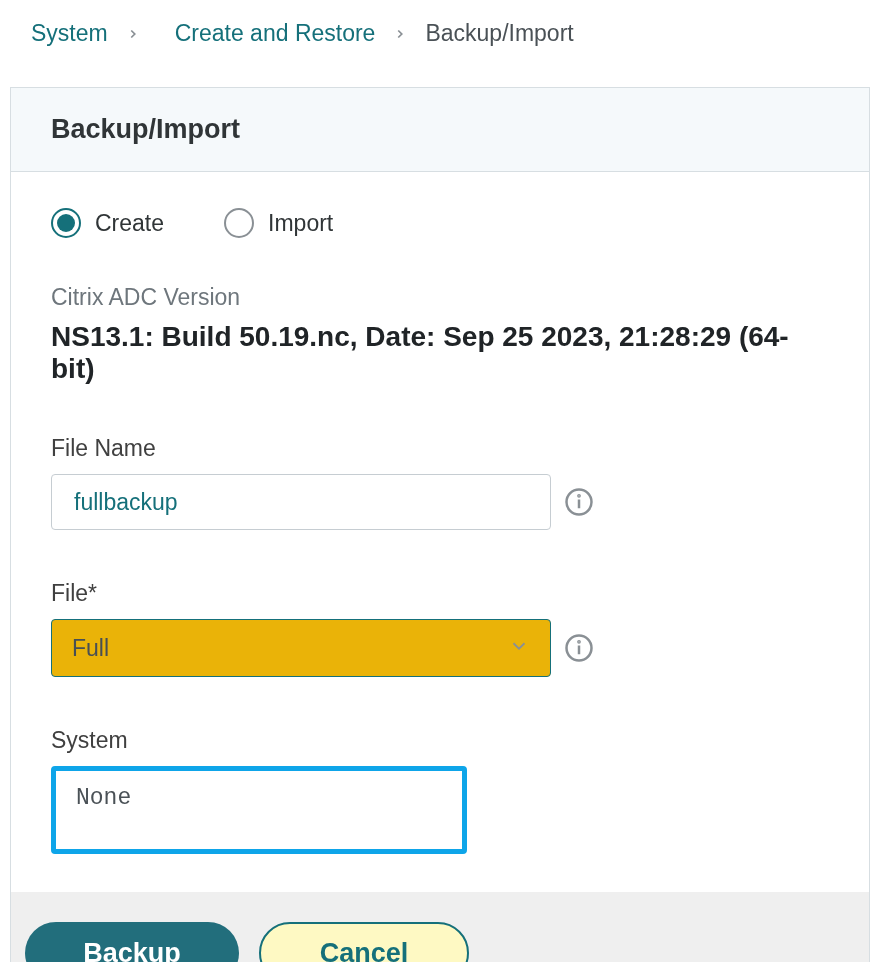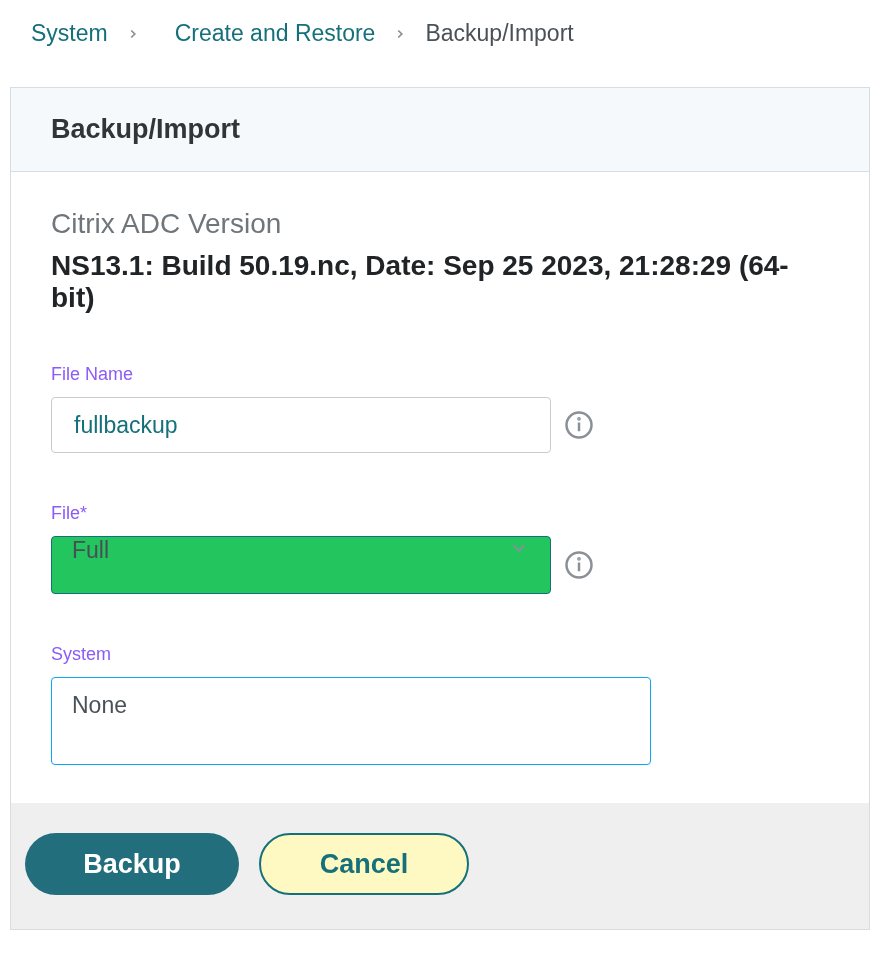--- a/index.html
+++ b/index.html
@@ -80,35 +80,35 @@
   width: 18px;
   height: 18px;
   border-radius: 50%;
   background: #15707a;
 }
 .radio-label {
   font-size: 23px;
   color: #303537;
 }
 .version-label {
-  font-size: 28px;
+  font-size: 23px;
   color: #6e767c;
   margin-bottom: 10px;
 }
 .version-value {
   font-size: 28px;
   font-weight: 600;
   color: #202427;
 }
 .form-group {
   margin-top: 50px;
 }
 .form-label {
-  font-size: 18px;
-  color: #8b5cf6;
+  font-size: 23px;
+  color: #404040;
   margin-bottom: 12px;
   display: block;
 }
 .input-row {
   display: flex;
   align-items: center;
   gap: 12px;
 }
 .text-input {
   width: 500px;
@@ -121,43 +121,44 @@
   background: #ffffff;
   font-family: inherit;
 }
 .select-wrap {
   position: relative;
   width: 500px;
   height: 58px;
   border: 1.5px solid #15707a;
   border-radius: 4px;
   display: flex;
+  align-items: center;
   padding: 0 20px;
   cursor: pointer;
-  background: #22c55e;
+  background: #eab308;
 }
 .select-value {
   font-size: 23px;
   color: #484f54;
   flex: 1;
 }
 .select-chevron {
   color: #8a9095;
 }
 .textarea-input {
-  width: 600px;
+  width: 416px;
   height: 88px;
-  border: 1px solid #0ea5e9;
+  border: 5px solid #0ea5e9;
   border-radius: 4px;
   padding: 14px 20px;
   font-size: 23px;
   color: #4a5156;
   background: #ffffff;
   resize: none;
-  font-family: Liberation Sans, sans-serif;
+  font-family: Liberation Mono, monospace;
 }
 .info-icon {
   width: 32px;
   height: 32px;
   display: inline-flex;
   align-items: center;
   justify-content: center;
   color: #8a9095;
   cursor: pointer;
 }
@@ -208,20 +209,32 @@
   <span class="breadcrumb-current">Backup/Import</span>
 </div>
 
 <div class="panel">
   <div class="panel-header">
     <h1 class="panel-title">Backup/Import</h1>
   </div>
 
   <div class="panel-body">
 
+    <div class="radio-row">
+      <div class="radio-item">
+        <span class="radio-outer selected">
+          <span class="radio-inner"></span>
+        </span>
+        <span class="radio-label">Create</span>
+      </div>
+      <div class="radio-item">
+        <span class="radio-outer"></span>
+        <span class="radio-label">Import</span>
+      </div>
+    </div>
 
     <div>
       <div class="version-label">Citrix ADC Version</div>
       <div class="version-value">NS13.1: Build 50.19.nc, Date: Sep 25 2023, 21:28:29   (64-bit)</div>
     </div>
 
     <div class="form-group">
       <label class="form-label">File Name</label>
       <div class="input-row">
         <input type="text" class="text-input" value="fullbackup" style="">

